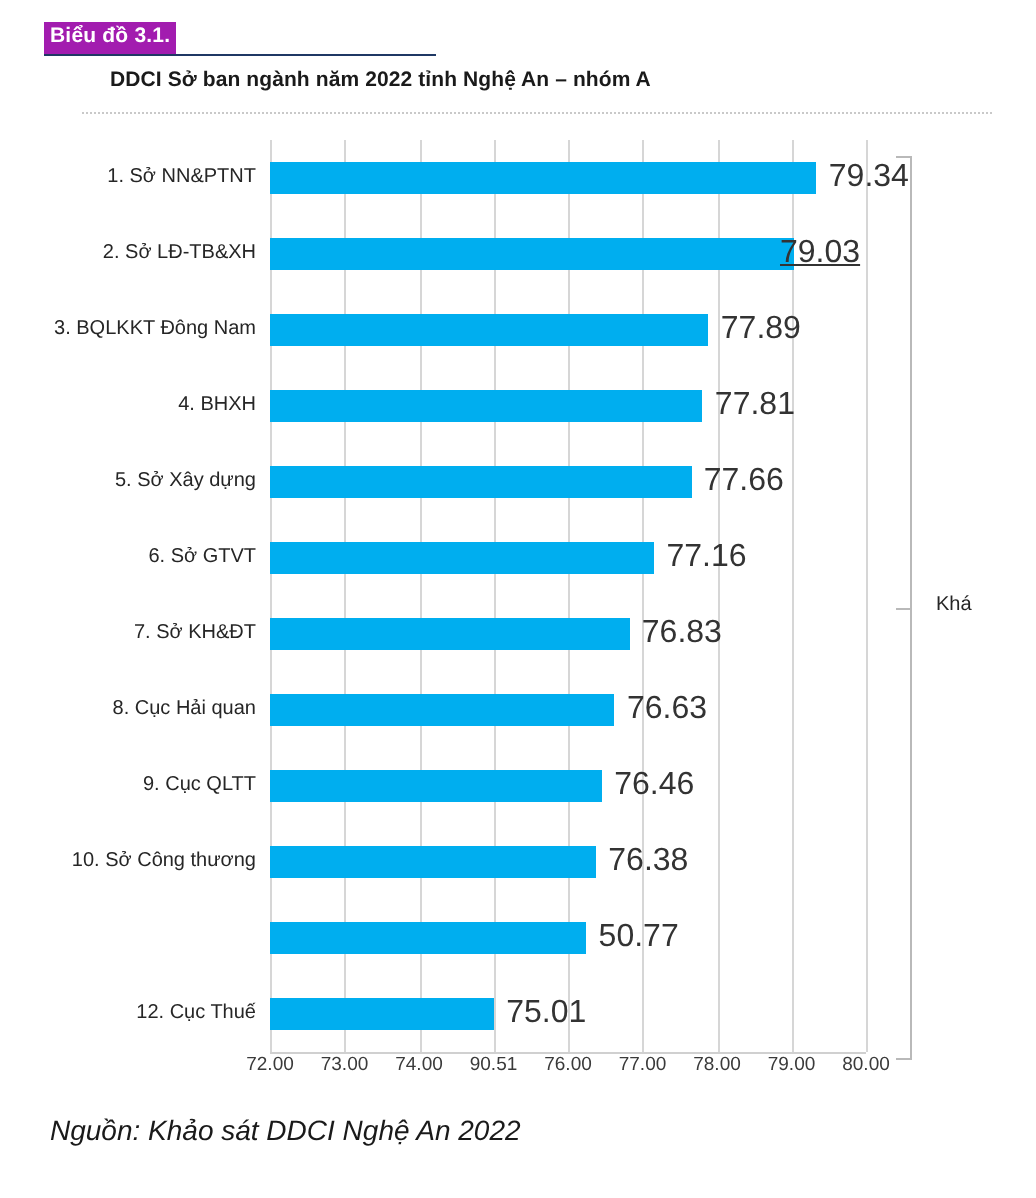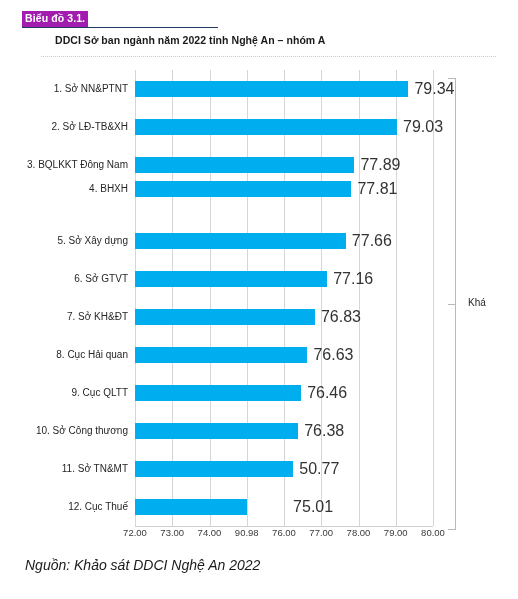--- a/index.html
+++ b/index.html
@@ -236,31 +236,31 @@
         <div class="row-label">1. Sở NN&amp;PTNT</div>
         <div class="bar-track">
           <div class="bar" style="width: 273.415px; background: rgb(0, 174, 239);"></div>
           <div class="bar-value" style="left: 279.415px;">79.34</div>
         </div>
       </div>
       <div class="bar-row" style="top: 46px;">
         <div class="row-label">2. Sở LĐ-TB&amp;XH</div>
         <div class="bar-track">
           <div class="bar" style="width: 261.868px; background: rgb(0, 174, 239);"></div>
-          <div class="bar-value" style="left: 268px;">79.03</div>
+          <div class="bar-value" style="left: 255px; text-decoration: underline;">79.03</div>
         </div>
       </div>
       <div class="bar-row" style="top: 84px;">
         <div class="row-label">3. BQLKKT Đông Nam</div>
         <div class="bar-track">
           <div class="bar" style="width: 219.403px; background: rgb(0, 174, 239);"></div>
           <div class="bar-value" style="left: 225.403px;">77.89</div>
         </div>
       </div>
-      <div class="bar-row" style="top: 108px;">
+      <div class="bar-row" style="top: 122px;">
         <div class="row-label">4. BHXH</div>
         <div class="bar-track">
           <div class="bar" style="width: 216.423px; background: rgb(0, 174, 239);"></div>
           <div class="bar-value" style="left: 222.423px;">77.81</div>
         </div>
       </div>
       <div class="bar-row" style="top: 160px;">
         <div class="row-label">5. Sở Xây dựng</div>
         <div class="bar-track">
           <div class="bar" style="width: 210.835px; background: rgb(0, 174, 239);"></div>
@@ -296,41 +296,40 @@
         </div>
       </div>
       <div class="bar-row" style="top: 350px;">
         <div class="row-label">10. Sở Công thương</div>
         <div class="bar-track">
           <div class="bar" style="width: 163.155px; background: rgb(0, 174, 239);"></div>
           <div class="bar-value" style="left: 169.155px;">76.38</div>
         </div>
       </div>
       <div class="bar-row" style="top: 388px;">
-        <div class="row-label">11. Sở TN&amp;MT</div>
         <div class="bar-track">
           <div class="bar" style="width: 158.312px; background: rgb(0, 174, 239);"></div>
           <div class="bar-value" style="left: 164.312px;">50.77</div>
         </div>
       </div>
       <div class="bar-row" style="top: 426px;">
         <div class="row-label">12. Cục Thuế</div>
         <div class="bar-track">
           <div class="bar" style="width: 112.123px; background: rgb(0, 174, 239);"></div>
-          <div class="bar-value" style="left: 118.123px; margin-left: 40px;">75.01</div>
+          <div class="bar-value" style="left: 118.123px;">75.01</div>
         </div>
       </div>
     </div>
 </div>
 
 <div id="x-axis">
     <div class="x-tick" style="left: 135px;">72.00</div>
     <div class="x-tick" style="left: 172.25px;">73.00</div>
     <div class="x-tick" style="left: 209.5px;">74.00</div>
-    <div class="x-tick" style="left: 246.75px;">90.98</div>
+    <div class="x-tick" style="left: 246.75px;">90.51</div>
     <div class="x-tick" style="left: 284px;">76.00</div>
     <div class="x-tick" style="left: 321.25px;">77.00</div>
     <div class="x-tick" style="left: 358.5px;">78.00</div>
     <div class="x-tick" style="left: 395.75px;">79.00</div>
     <div class="x-tick" style="left: 433px;">80.00</div>
   </div>
 
 <div id="kha-bracket">
   <div id="kha-spine"></div>
   <div class="kha-tick" id="kha-tick-top"></div>

